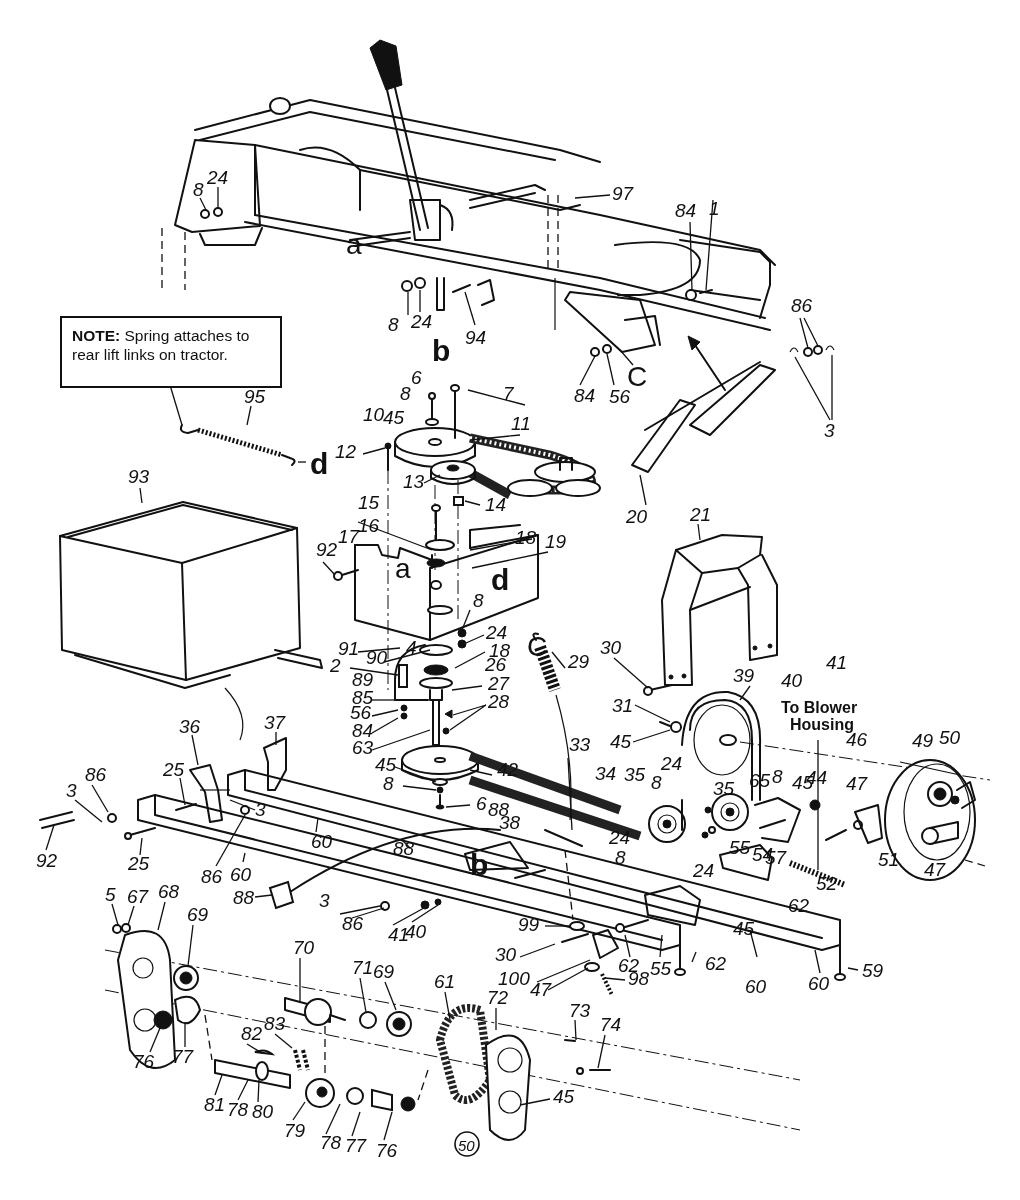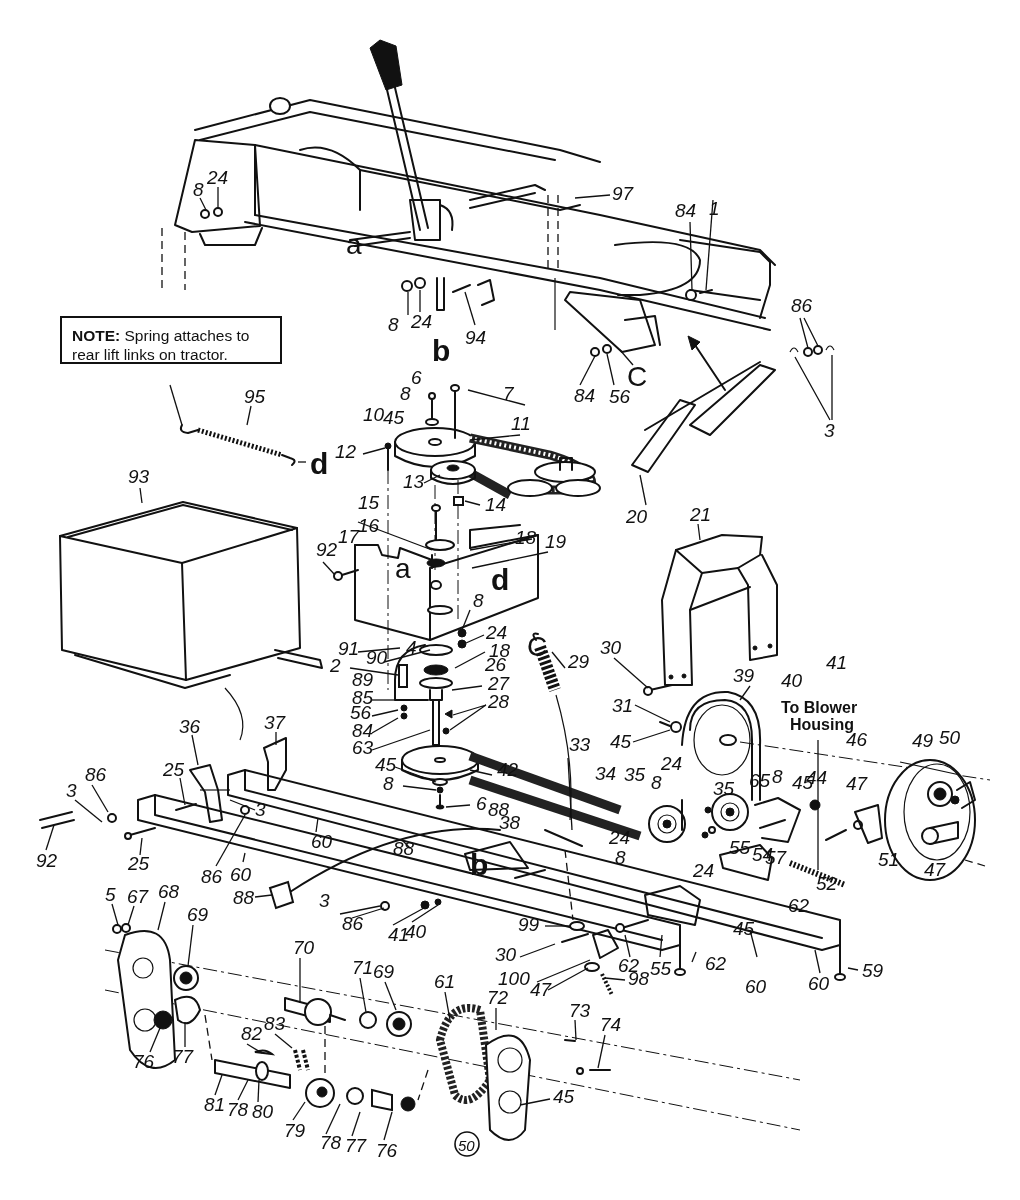--- a/index.html
+++ b/index.html
@@ -10,21 +10,21 @@
   .dash{stroke:#111;stroke-width:1.3;fill:none;stroke-dasharray:8 5;}
   .dashdot{stroke:#111;stroke-width:1;fill:none;stroke-dasharray:14 4 3 4;}
   .fillw{fill:#fff;stroke:#111;stroke-width:2;}
   .fillb{fill:#111;stroke:#111;stroke-width:1;}
   .belt{stroke:#222;stroke-width:9;fill:none;}
   .beltin{stroke:#fff;stroke-width:4;fill:none;stroke-dasharray:2 3;}
   .leader{stroke:#111;stroke-width:1.3;fill:none;}
   .callout{font-family:"Liberation Sans",sans-serif;font-style:italic;font-size:19px;fill:#111;}
   .letter{font-family:"Liberation Sans",sans-serif;font-size:28px;fill:#111;}
   .letterb{font-family:"Liberation Sans",sans-serif;font-size:30px;font-weight:bold;fill:#111;}
-  .note{position:absolute;left:60px;top:316px;width:222px;height:48px;border:2px solid #111;background:#fff;
+  .note{position:absolute;left:60px;top:316px;width:222px;height:72px;border:2px solid #111;background:#fff;
         font-size:15.5px;line-height:19px;padding:8px 10px;box-sizing:border-box;color:#111;}
   .note b{font-weight:bold;}
   .blower{font-family:"Liberation Sans",sans-serif;font-weight:bold;font-size:16px;fill:#111;}
 </style>
 </head>
 <body>
 
 <svg id="diagram" viewBox="0 0 1020 1200" xmlns="http://www.w3.org/2000/svg">
 
   <g>

